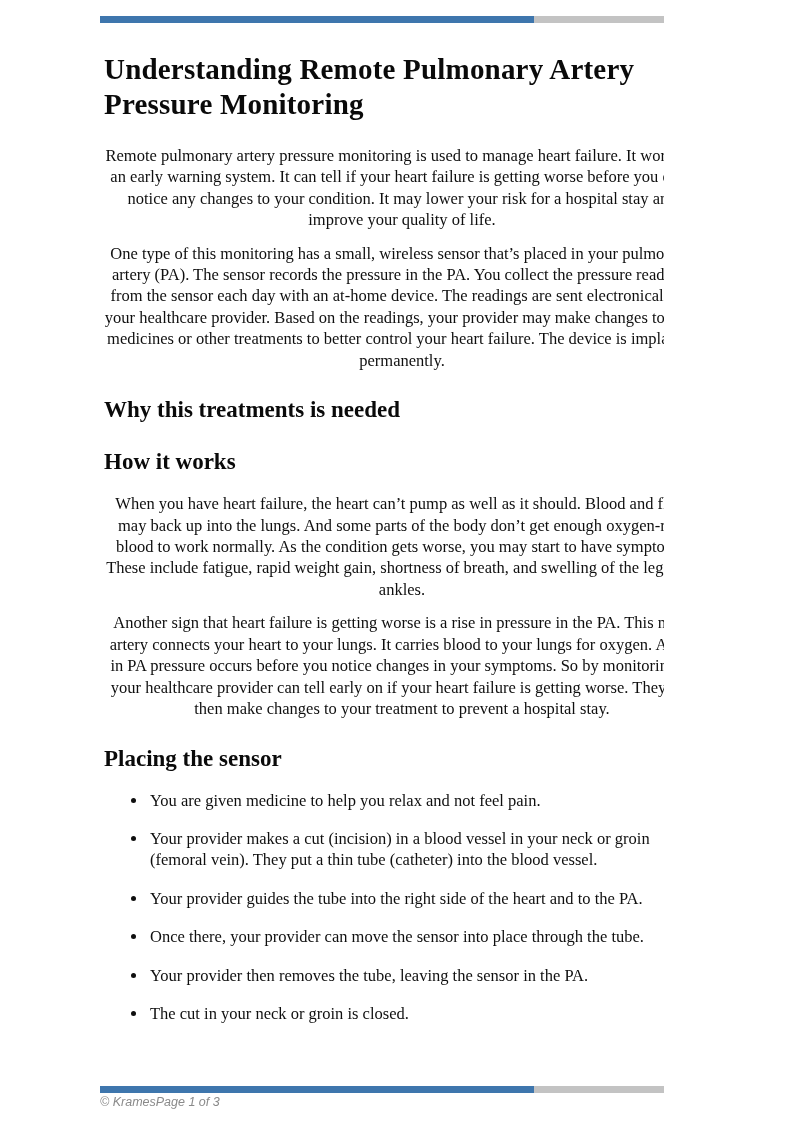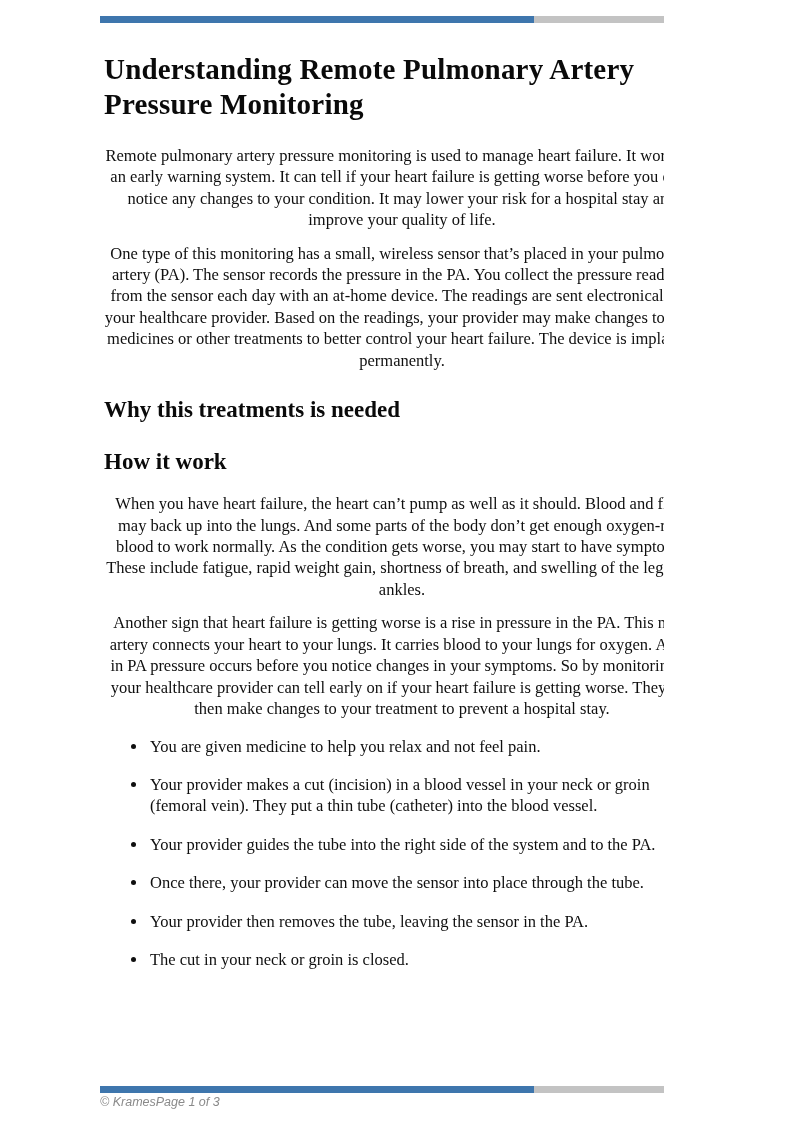--- a/index.html
+++ b/index.html
@@ -94,29 +94,30 @@
 
   <div class="content">
 
     <h1 class="doc-title">Understanding Remote Pulmonary Artery Pressure Monitoring</h1>
 
     <p class="body-text">Remote pulmonary artery pressure monitoring is used to manage heart failure. It works as an early warning system. It can tell if your heart failure is getting worse before you even notice any changes to your condition. It may lower your risk for a hospital stay and improve your quality of life.</p>
     <p class="body-text">One type of this monitoring has a small, wireless sensor that’s placed in your pulmonary artery (PA). The sensor records the pressure in the PA. You collect the pressure readings from the sensor each day with an at-home device. The readings are sent electronically to your healthcare provider. Based on the readings, your provider may make changes to your medicines or other treatments to better control your heart failure. The device is implanted permanently.</p>
 
     <h2 class="section-heading">Why this treatments is needed</h2>
 
-    <h2 class="section-heading">How it work</h2>
+    <h2 class="section-heading">How it works</h2>
     <p class="body-text">When you have heart failure, the heart can’t pump as well as it should. Blood and fluid may back up into the lungs. And some parts of the body don’t get enough oxygen-rich blood to work normally. As the condition gets worse, you may start to have symptoms. These include fatigue, rapid weight gain, shortness of breath, and swelling of the legs and ankles.</p>
     <p class="body-text">Another sign that heart failure is getting worse is a rise in pressure in the PA. This main artery connects your heart to your lungs. It carries blood to your lungs for oxygen. A rise in PA pressure occurs before you notice changes in your symptoms. So by monitoring it, your healthcare provider can tell early on if your heart failure is getting worse. They can then make changes to your treatment to prevent a hospital stay.</p>
 
+    <h2 class="section-heading">Placing the sensor</h2>
 
     <ul class="bullet-list">
       <li>You are given medicine to help you relax and not feel pain.</li>
       <li>Your provider makes a cut (incision) in a blood vessel in your neck or groin (femoral vein). They put a thin tube (catheter) into the blood vessel.</li>
-      <li>Your provider guides the tube into the right side of the system and to the PA.</li>
+      <li>Your provider guides the tube into the right side of the heart and to the PA.</li>
       <li>Once there, your provider can move the sensor into place through the tube.</li>
       <li>Your provider then removes the tube, leaving the sensor in the PA.</li>
       <li>The cut in your neck or groin is closed.</li>
     </ul>
 
   </div>
 
   <div class="rule-bar bottom">
     <div class="bar-blue"></div>
   </div>

